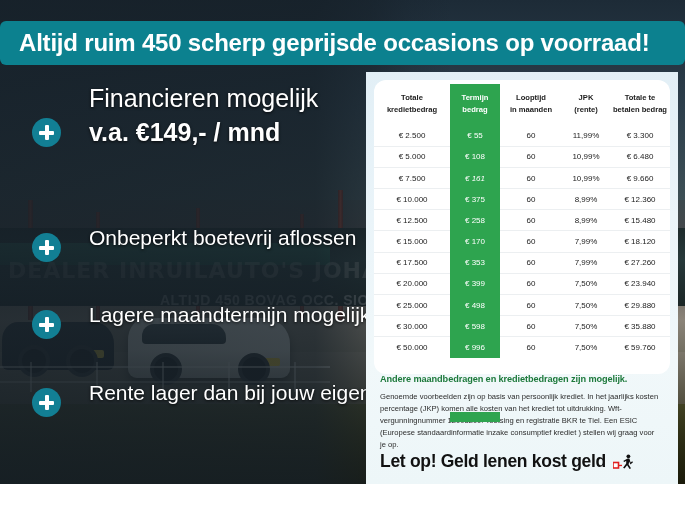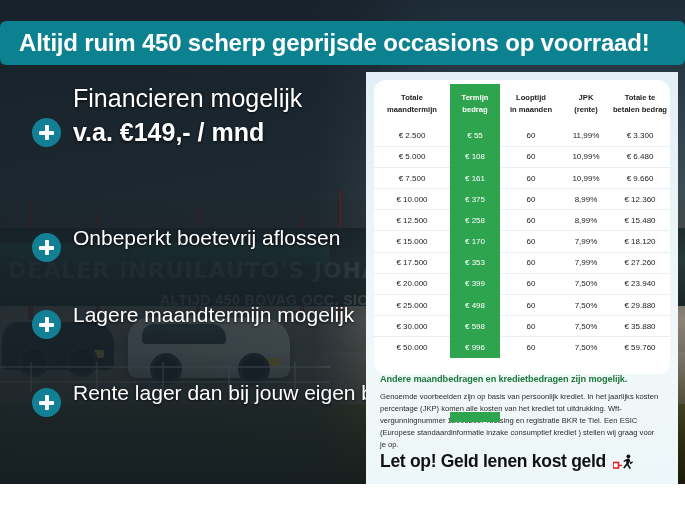--- a/index.html
+++ b/index.html
@@ -164,21 +164,21 @@
   .bullets {
     position: absolute;
     left: 0; top: 70px;
     width: 368px;
     z-index: 7;
   }
   .bullet {
     position: absolute;
     display: flex;
     align-items: flex-start;
-    gap: 12px;
+    gap: 28px;
     left: 32px;
   }
   .b1 { top: 12px; }
   .b2 { top: 155px; }
   .b3 { top: 232px; }
   .b4 { top: 310px; }
 
   .plus {
     flex: 0 0 auto;
     width: 29px; height: 29px;
@@ -410,21 +410,21 @@
           <col class="col1">
             <col class="col2">
             <col class="col3">
             <col class="col4">
             <col class="col5">
         </colgroup>
         <thead>
           <tr>
             <th>
               <span>Totale</span><br>
-              <span>maandtermijn</span>
+              <span>kredietbedrag</span>
             </th>
             <th class="hl" style="background: rgb(46, 164, 79); border-top-color: rgb(46, 164, 79);">
               <span>Termijn</span><br>
               <span>bedrag</span>
             </th>
             <th>
               <span>Looptijd</span><br>
               <span>in maanden</span>
             </th>
             <th>
@@ -447,21 +447,21 @@
             </tr>
             <tr>
               <td>€ 5.000</td>
               <td class="hl" style="background: rgb(46, 164, 79); border-top-color: rgb(46, 164, 79);">€ 108</td>
               <td>60</td>
               <td>10,99%</td>
               <td>€ 6.480</td>
             </tr>
             <tr>
               <td>€ 7.500</td>
-              <td class="hl" style="background: rgb(46, 164, 79); border-top-color: rgb(46, 164, 79);">€ 161</td>
+              <td class="hl" style="background: rgb(46, 164, 79); border-top-color: rgb(46, 164, 79); font-style: italic;">€ 161</td>
               <td>60</td>
               <td>10,99%</td>
               <td>€ 9.660</td>
             </tr>
             <tr>
               <td>€ 10.000</td>
               <td class="hl" style="background: rgb(46, 164, 79); border-top-color: rgb(46, 164, 79);">€ 375</td>
               <td>60</td>
               <td>8,99%</td>
               <td>€ 12.360</td>

